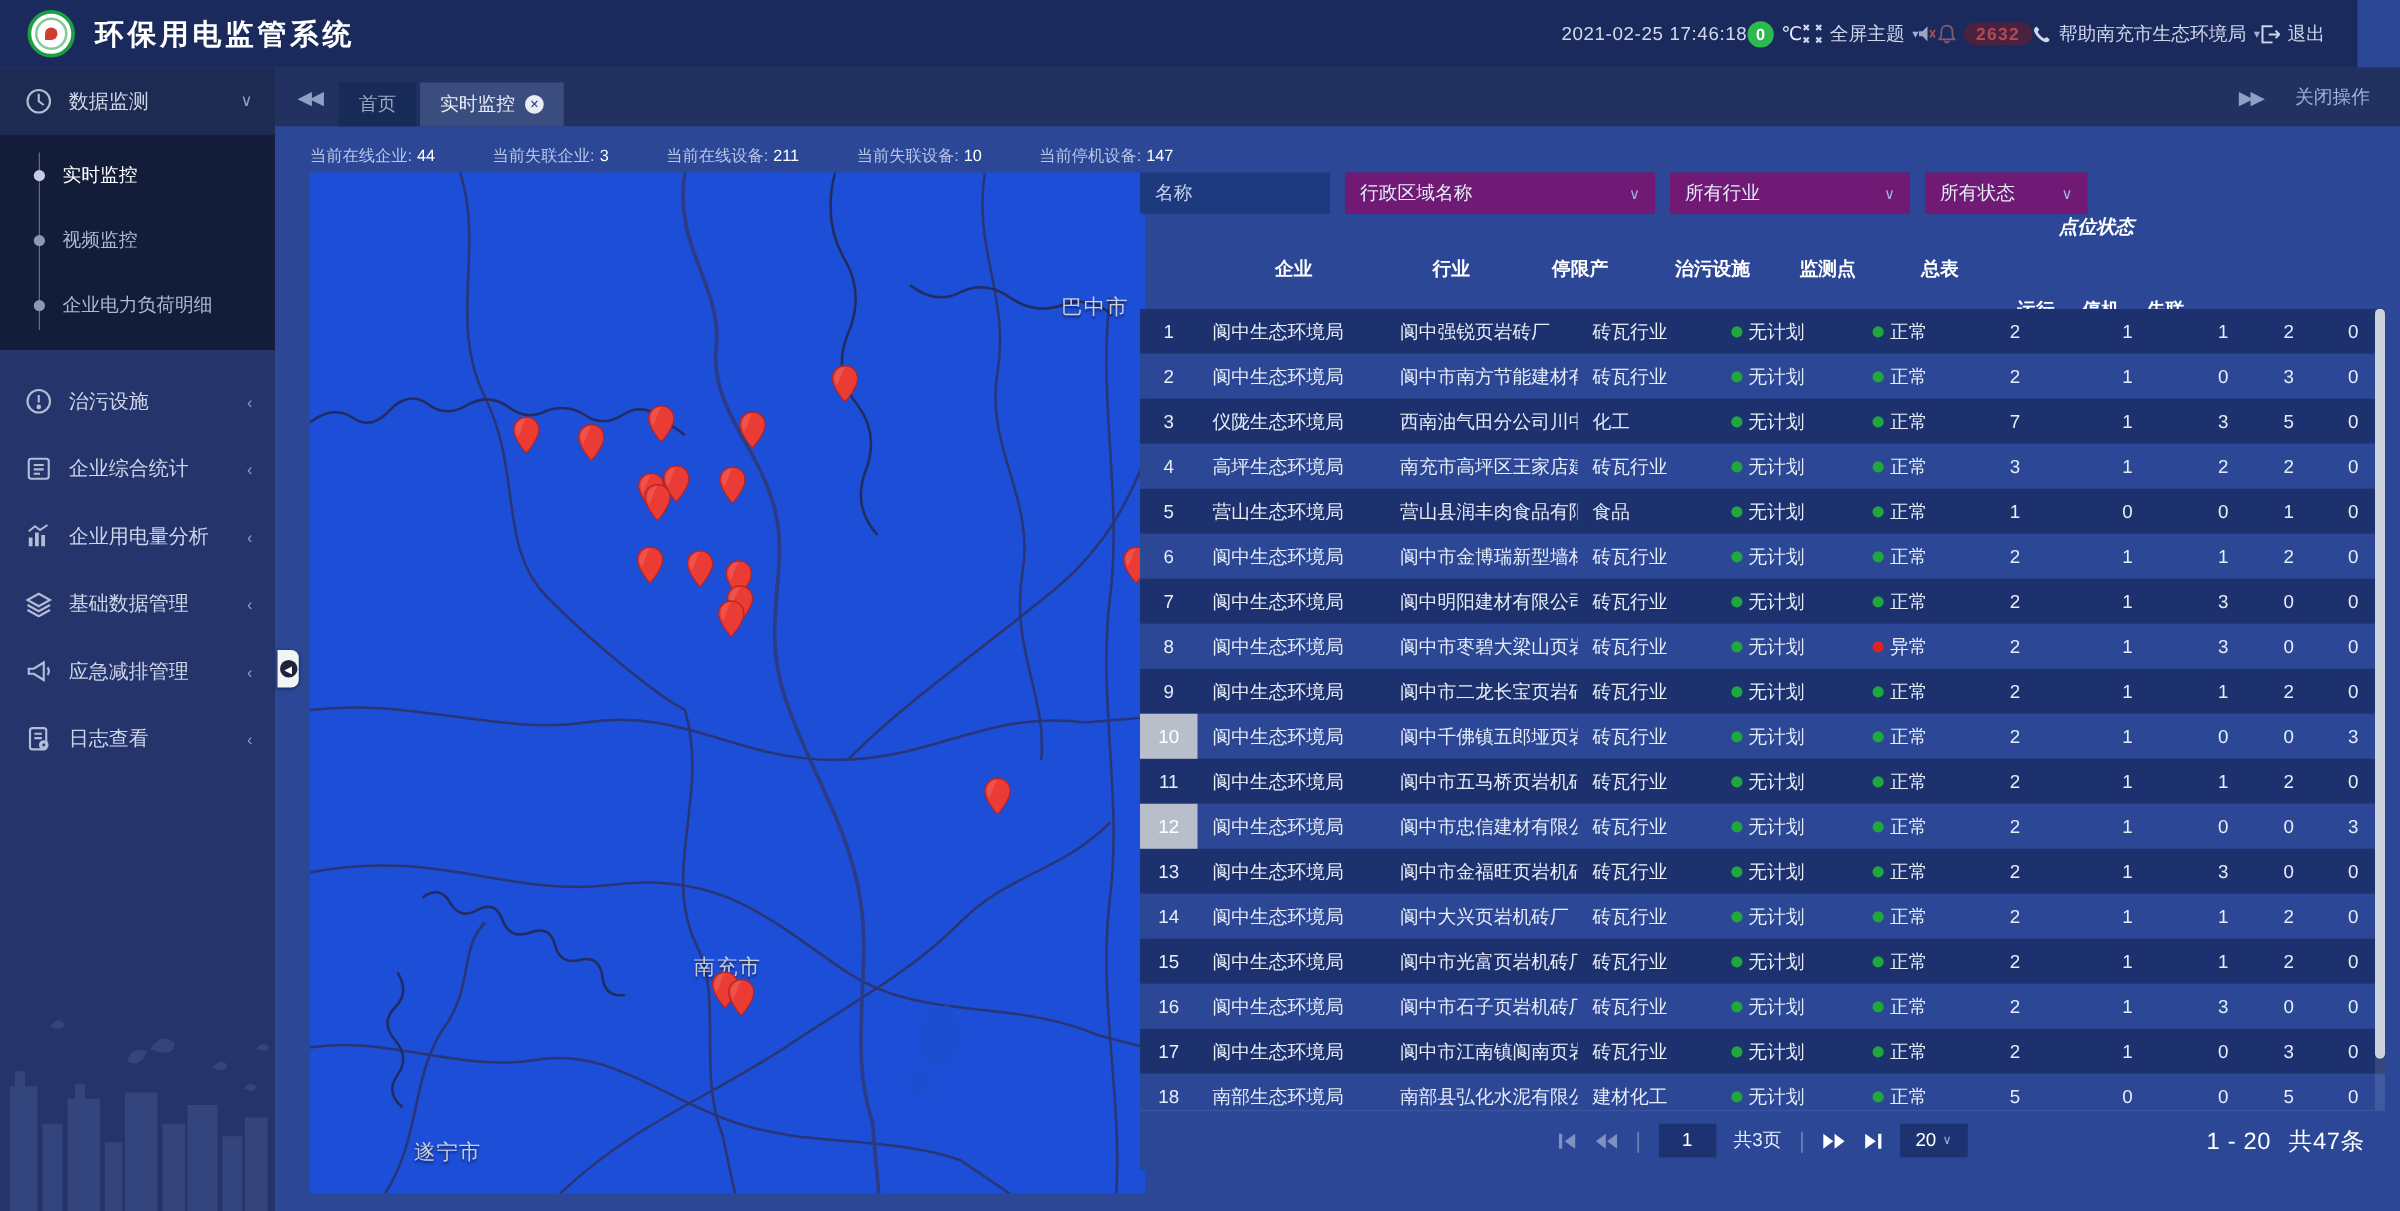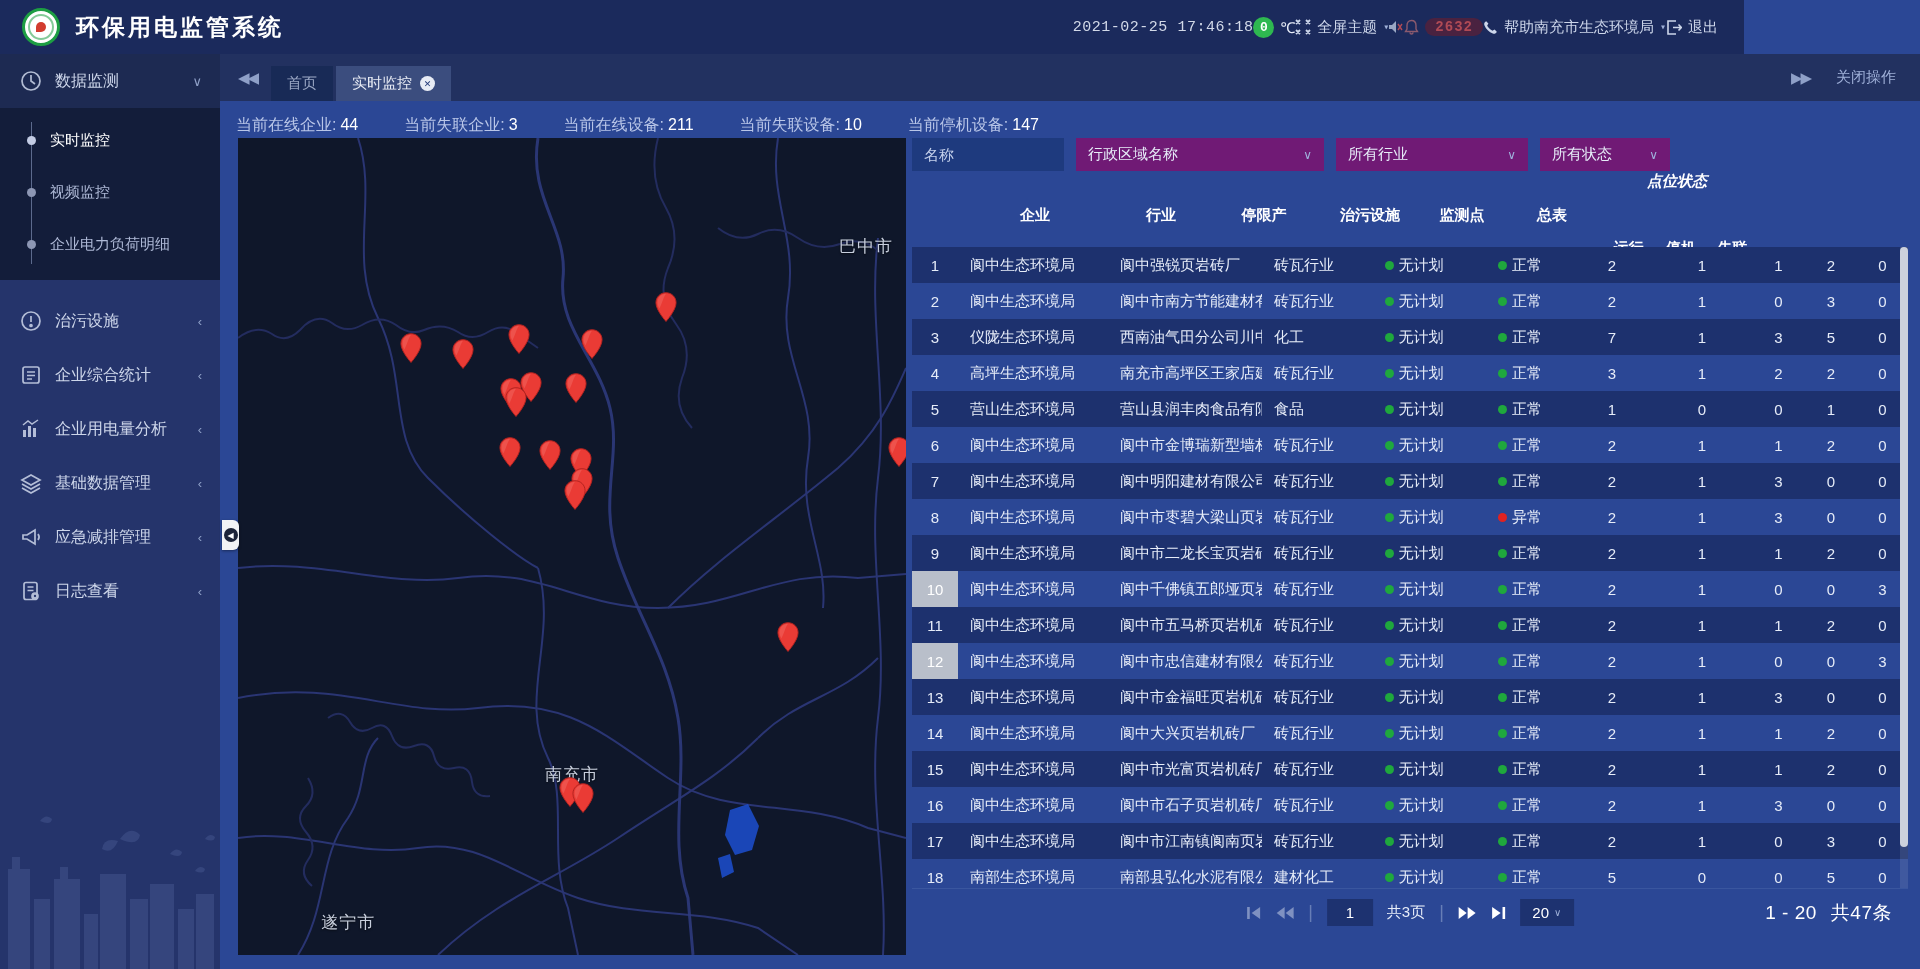--- a/index.html
+++ b/index.html
@@ -1,22 +1,22 @@
 <!DOCTYPE html>
 <html><head>
 <meta charset="utf-8">
 <style>
   * { margin:0; padding:0; box-sizing:border-box; }
   html,body { width:1920px; height:969px; overflow:hidden; background:#0e1735;
     font-family:"Liberation Sans","DejaVu Sans",sans-serif; }
   .app { position:relative; width:1920px; height:969px; background:#2b4795; }
 
   
-  .topbar { position:absolute; left:0; top:0; width:1744px; height:54px;
-    background:#1b2a5c; display:flex; align-items:center; z-index:30;font-family:Liberation Mono, monospace; }
+  .topbar { position:absolute; left:0; top:0; width:1886px; height:54px;
+    background:#1b2a5c; display:flex; align-items:center; z-index:30; }
   .logo { width:38px; height:38px; border-radius:50%; background:#fff;
     border:3px solid #1d9e43; margin-left:22px; position:relative; flex:0 0 auto; }
   .logo::before { content:""; position:absolute; left:50%; top:50%; width:10px; height:10px;
     transform:translate(-50%,-50%); background:#d23c2f; border-radius:50% 50% 50% 0; }
   .logo::after { content:""; position:absolute; inset:3px; border:2px solid #1d9e43; border-radius:50%; opacity:.55; }
   .app-title { color:#fff; font-size:23px; font-weight:bold; letter-spacing:3px; margin-left:16px; }
   .top-right { margin-left:auto; display:flex; align-items:center; padding-right:26px;
     color:#cdd6ea; font-size:15px; }
   .datetime { letter-spacing:.5px; color:#d2d9e8; }
   .temp-wrap { display:flex; align-items:center; gap:6px; }
@@ -62,28 +62,28 @@
   .tab { height:35px; display:flex; align-items:center; gap:8px; padding:0 16px; font-size:15px;
     color:#9aa7c4; background:#182a56; margin-right:3px; cursor:pointer; }
   .tab.active { background:#3b4d7e; color:#e8ecf5; }
   .tab-close { width:15px; height:15px; border-radius:50%; background:#e8ecf5; color:#233a78;
     font-size:9px; font-weight:bold; display:flex; align-items:center; justify-content:center; }
   .tab-right { margin-left:auto; align-self:center; display:flex; align-items:center; gap:26px;
     padding-right:24px; color:#9fb0d8; font-size:15px; }
 
   
   .content { position:absolute; left:220px; top:101px; width:1700px; height:868px; background:#2b4795; }
-  .statsbar { display:flex; align-items:center; gap:46px; padding:11px 0 0 16px; height:37px;
-    font-size:16px; color:#b9c6e8; }
+  .statsbar { display:flex; align-items:center; gap:46px; padding:11px 0 0 28px; height:37px;
+    font-size:13px; color:#b9c6e8; }
   .stat-item .stat-val { color:#ffffff; margin-left:4px; }
   .panels { position:relative; margin-top:0; height:831px; }
 
   
-  .map-panel { position:absolute; left:18px; top:0; width:668px; height:817px;
-    background:#0f172a; overflow:hidden; }
+  .map-panel { position:absolute; left:28px; top:0; width:668px; height:817px;
+    background:#1d4ed8; overflow:hidden; }
   .map-roads { position:absolute; left:0; top:0; }
   .city-label { position:absolute; transform:translate(-50%,-50%); color:#c8cfdd; font-size:17px;
     letter-spacing:1px; text-shadow:0 1px 2px rgba(0,0,0,.6); white-space:nowrap; }
   .pin { position:absolute; width:23px; height:31px; transform:translate(-50%,-82%); }
 
   
   .right-panel { position:absolute; left:692px; top:0; width:996px; height:817px; }
   .filters { display:flex; gap:12px; height:33px; }
   .f-input { width:152px; height:33px; background:#1e3a7e; border:none; outline:none;
     color:#e6ecf8; font-size:15px; padding:0 12px; font-family:inherit; }

